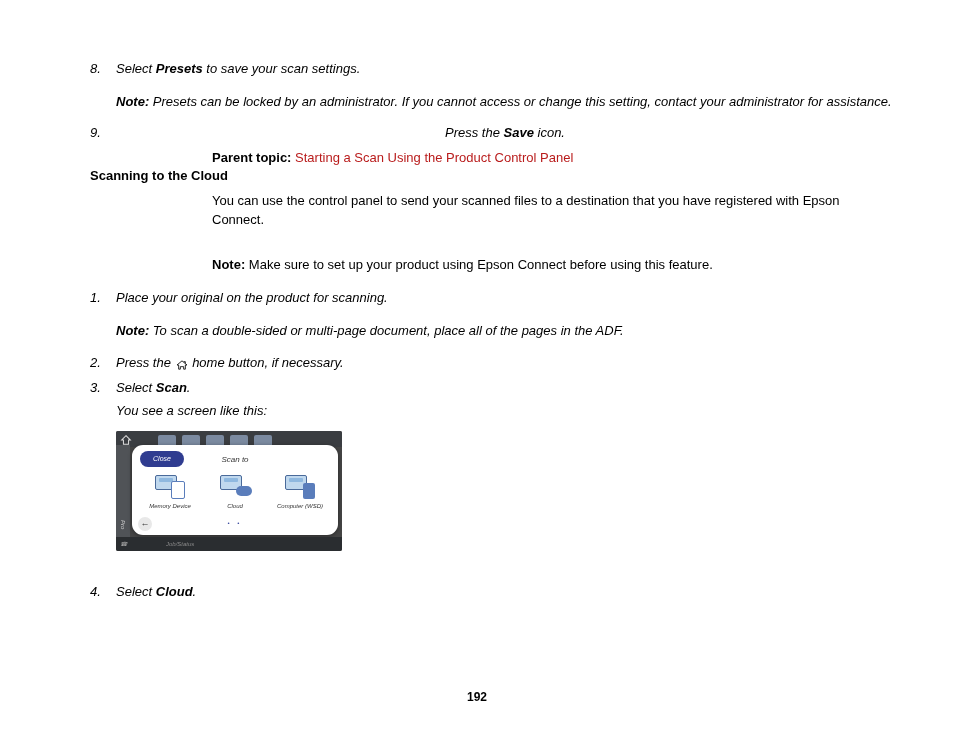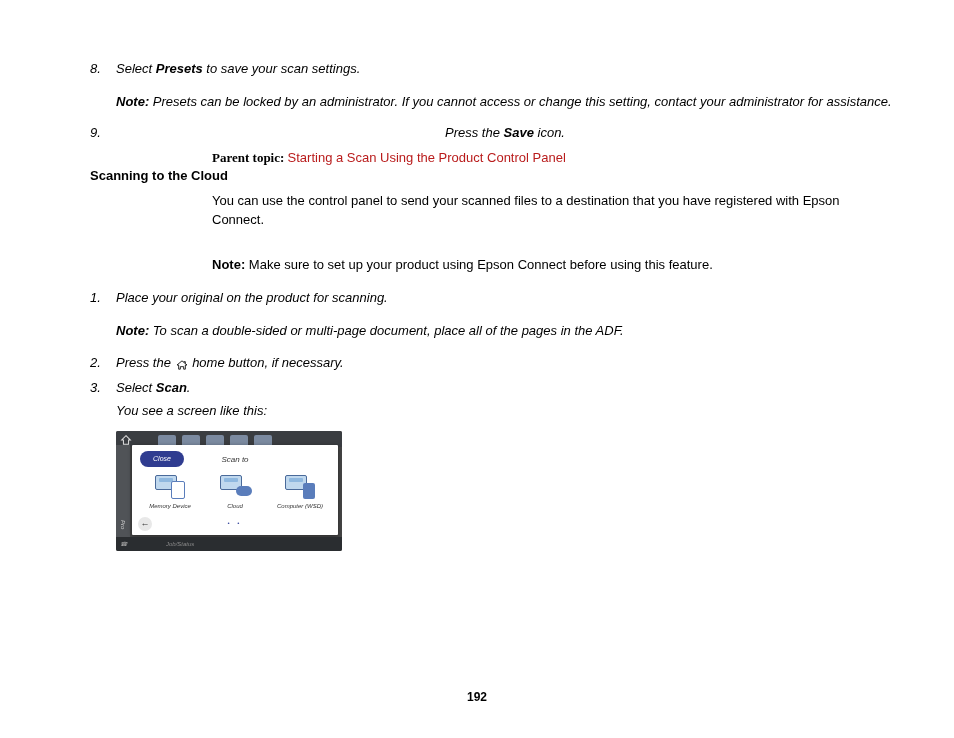--- a/index.html
+++ b/index.html
@@ -20,33 +20,33 @@
   }
   .indent-num  { margin-left: 122px; }
   ol.custom { list-style: none; padding: 0; margin: 0; font-style: italic; }
   ol.custom > li { padding-left: 26px; position: relative; margin-bottom: 6px; }
   ol.custom > li::before {
     content: attr(data-num) ".";
     position: absolute; left: 0; top: 0;
   }
   .sub { margin-top: 6px; margin-bottom: 8px; }
   .heading { font-weight: bold; margin: 0 0 6px 0; }
-  .parent-topic-label { font-weight: bold; font-family: Liberation Serif, serif; }
+  .parent-topic-label { font-weight: bold; }
   a.link { color: #b91c1c; text-decoration: none; }
   .pagenum { position: absolute; bottom: 32px; left: 0; right: 0; text-align: center; font-weight: bold; font-size: 12px; }
   .strong { font-weight: bold; }
   
   .screenshot {
     width: 226px; height: 120px; margin: 10px 0 2px 0;
     background: #444; position: relative; overflow: hidden; border-radius: 2px;
   }
   .ss-topbar { position: absolute; top: 0; left: 0; right: 0; height: 16px; background: #3a3d41; }
   .ss-home { position: absolute; top: 2px; left: 4px; }
   .ss-toptab { position: absolute; top: 4px; height: 10px; width: 18px; background: #7b8aa0; border-radius: 2px 2px 0 0; }
-  .ss-panel { position: absolute; top: 14px; left: 16px; right: 4px; height: 90px; background: #fff; border-radius: 1px; box-shadow: 0 1px 4px rgba(0,0,0,.4); }
+  .ss-panel { position: absolute; top: 14px; left: 16px; right: 4px; height: 90px; background: #fff; border-radius: 11px; box-shadow: 0 1px 4px rgba(0,0,0,.4); }
   .ss-closebtn { position: absolute; top: 6px; left: 8px; width: 44px; height: 16px; background: #2f3c90; border-radius: 10px; color: #fff; font-size: 7px; display: flex; align-items: center; justify-content: center; }
   .ss-title { position: absolute; top: 9px; left: 0; right: 0; text-align: center; font-size: 8px; color: #333; }
   .ss-icons { position: absolute; top: 30px; left: 0; right: 0; display: flex; justify-content: space-evenly; }
   .ss-icon { width: 54px; text-align: center; }
   .ss-pic { width: 30px; height: 24px; margin: 0 auto 3px auto; position: relative; }
   .ss-scanner { position: absolute; width: 20px; height: 13px; background: #c0d8ee; border: 1px solid #4a6a9a; border-radius: 2px; top: 0; left: 0; }
   .ss-scanner::after{ content:""; position:absolute; top:2px; left:3px; right:3px; height:4px; background:#8fb8df; border-radius:1px;}
   .ss-dev { position: absolute; bottom: 0; right: 0; width: 12px; height: 16px; border-radius: 2px; }
   .ss-dev.phone { background:#fff; border:1px solid #5a7dbb; }
   .ss-dev.cloud { width:16px; height:10px; bottom:3px; right:-2px; background:#5a7dbb; border-radius:8px; }
@@ -157,16 +157,19 @@
           <div class="ss-back">←</div>
           <div class="ss-dots">• •</div>
         </div>
         <div class="ss-bottombar">
           <span class="ss-bottomleft">☎</span>
           <span class="ss-bottommid">Job/Status</span>
           <span class="ss-bottomright"></span>
         </div>
       </div>
     </li>
+    <li data-num="4" style="margin-top:32px;">
+      <span>Select </span><span class="strong">Cloud</span><span>.</span>
+    </li>
   </ol>
 
   <div class="pagenum">192</div>
 </div>
 
 </body></html>

